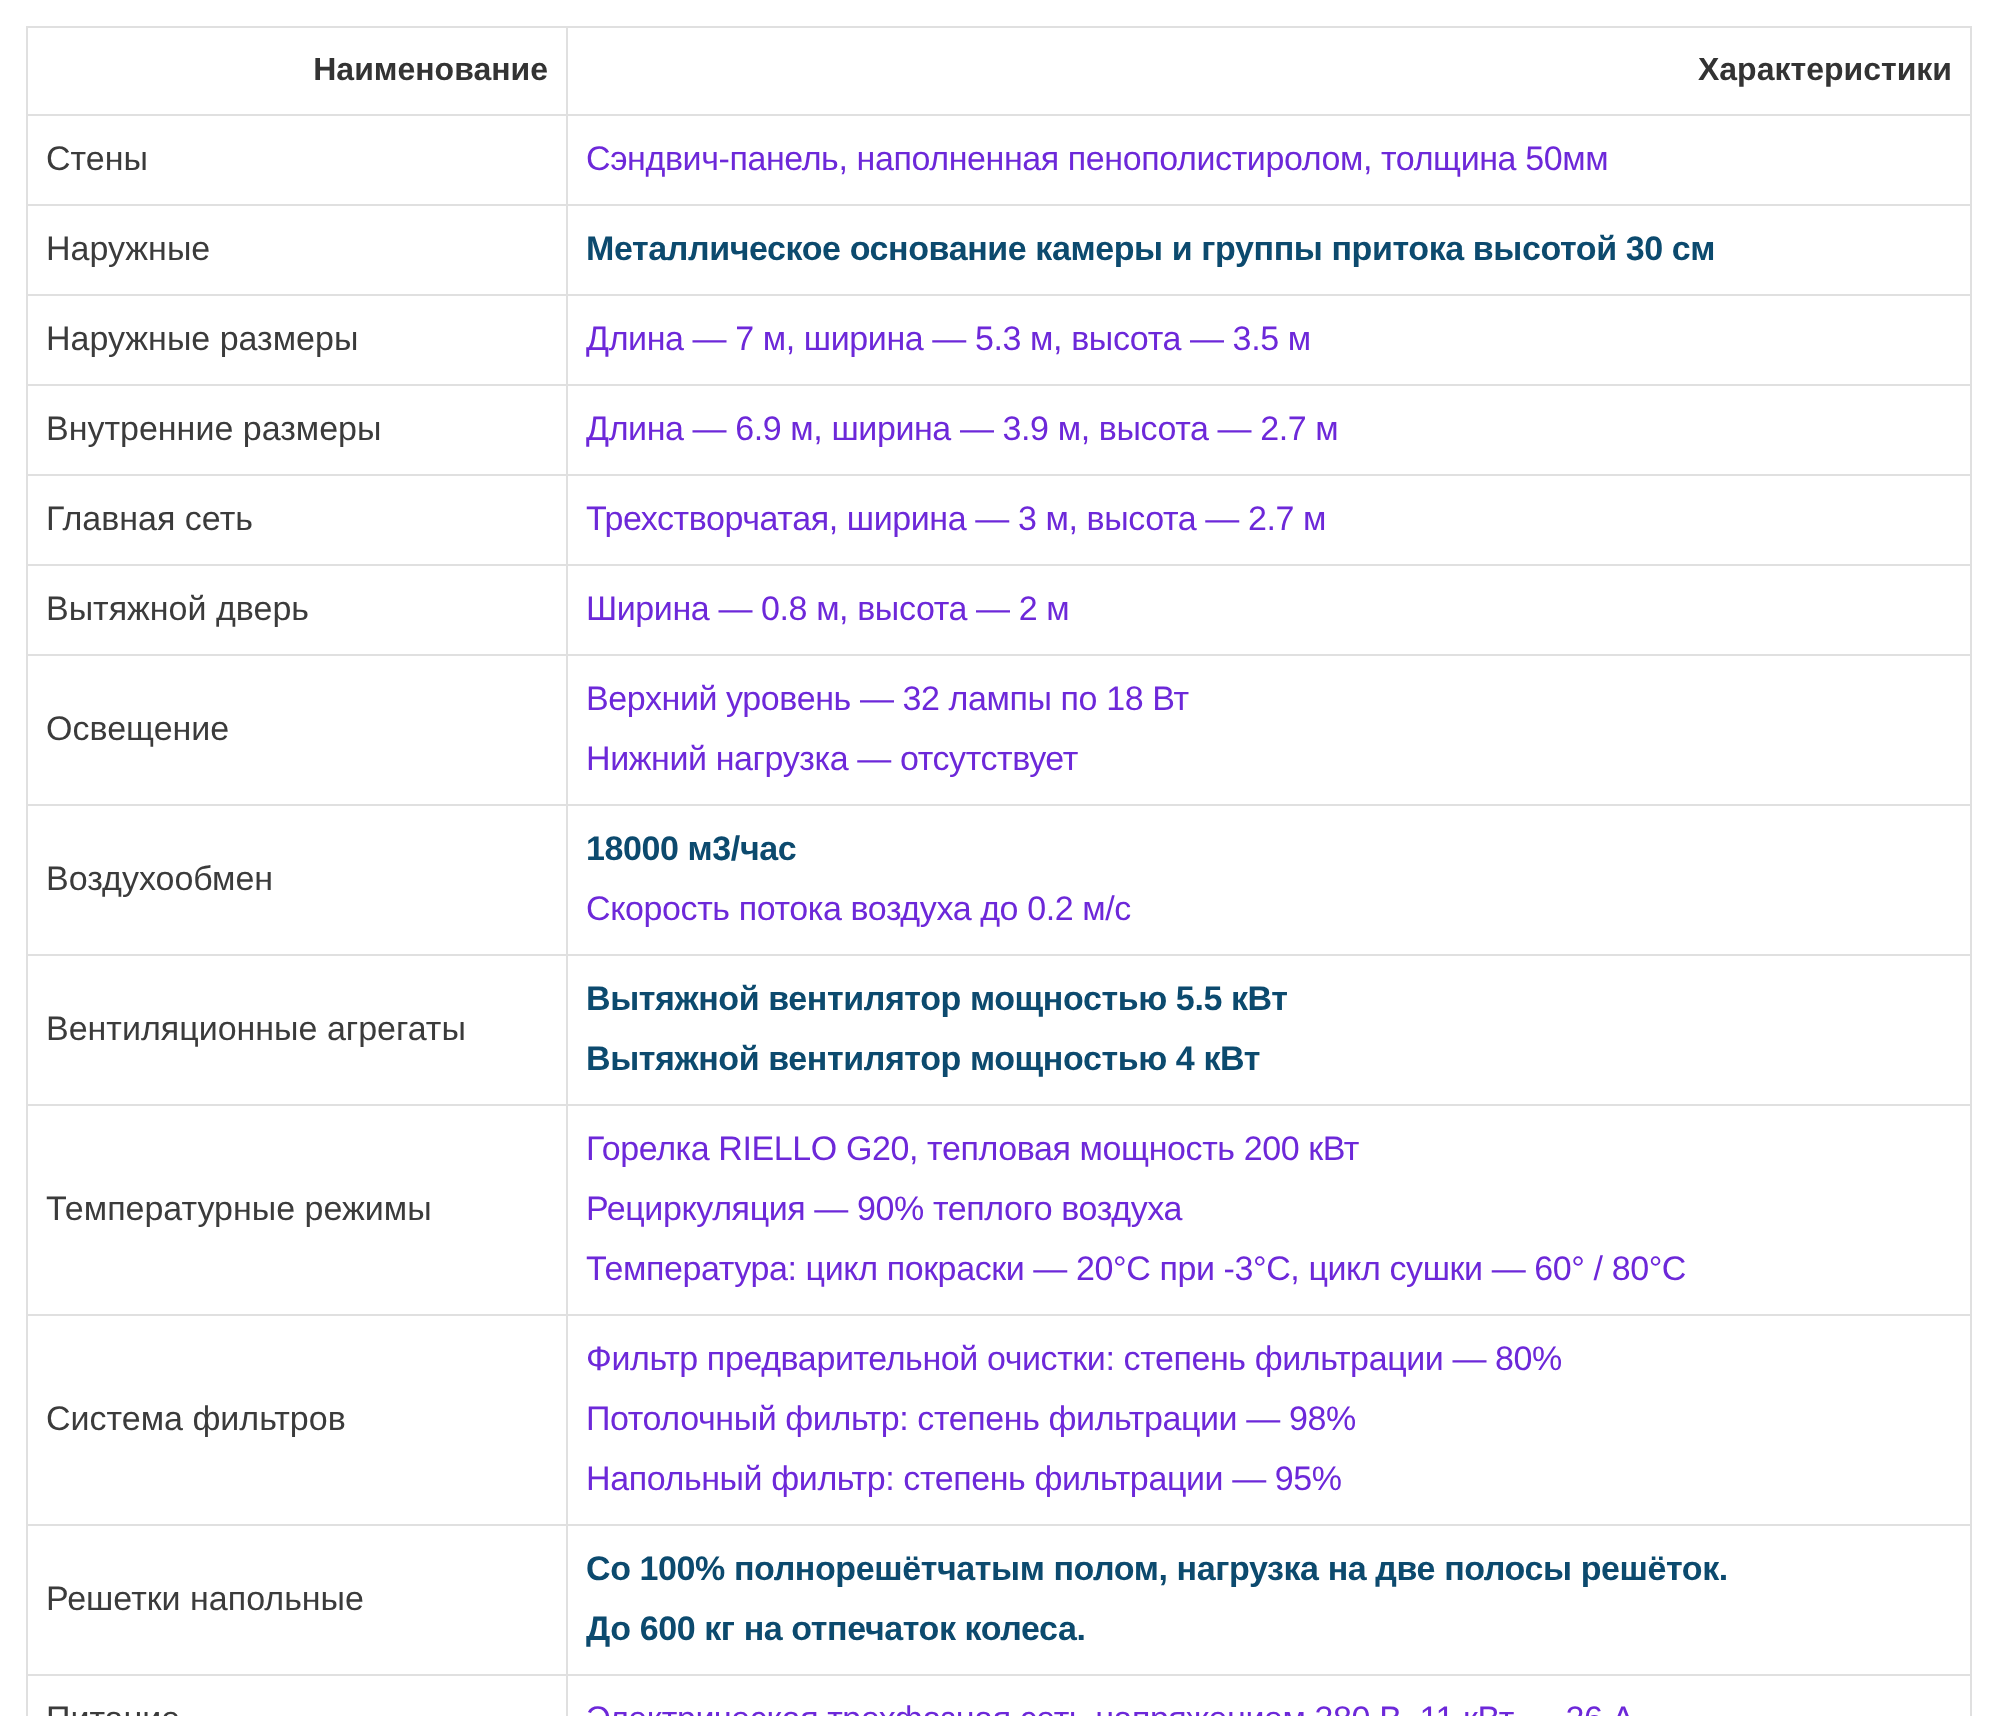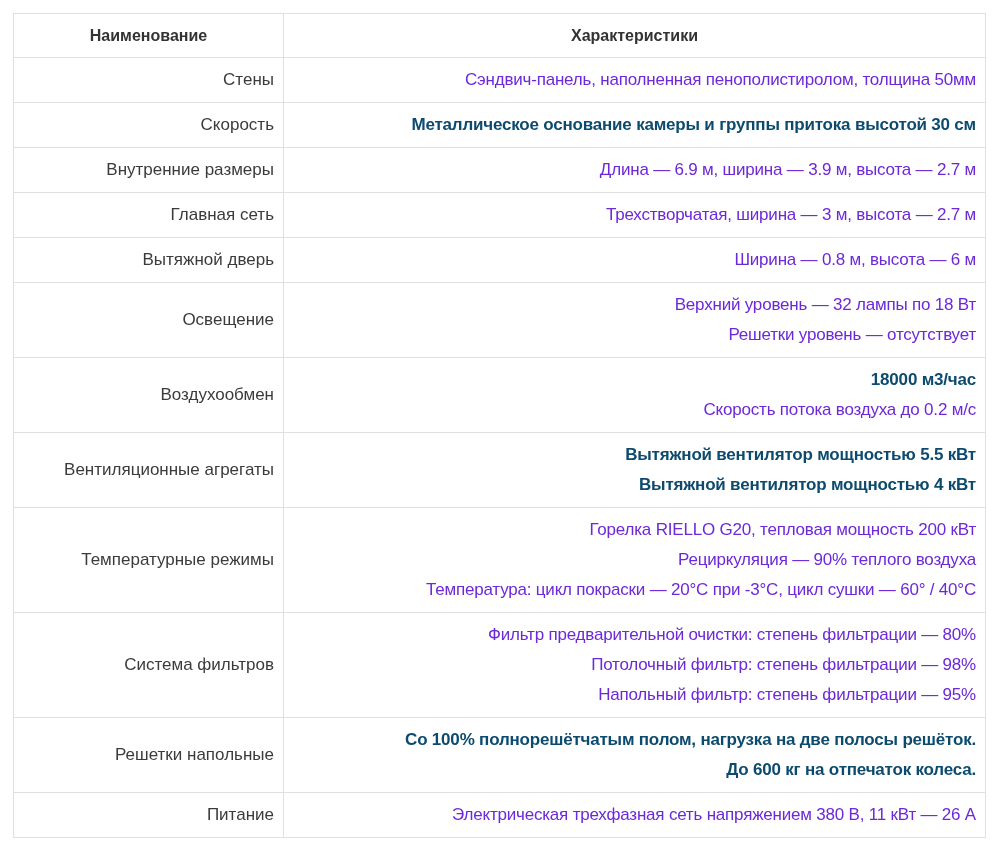--- a/index.html
+++ b/index.html
@@ -22,27 +22,26 @@
     table-layout: fixed;
     background: #ffffff;
   }
   table.spec-table col.col-name  { width: 270px; }
   table.spec-table col.col-chars { width: 702px; }
   table.spec-table th,
   table.spec-table td {
     border: 1px solid #e0e0e0;
     vertical-align: middle;
     box-sizing: border-box;
-    text-align: right;
   }
   table.spec-table th {
     height: 44px;
     font-size: 16px;
     font-weight: bold;
-    text-align: center;
+    text-align: right;
     color: #333333;
     padding: 0 9px;
   }
   table.spec-table td {
     padding: 7px 9px;
     font-size: 17px;
     line-height: 30px;
   }
   td.name-cell {
     color: #3b3b3b;
@@ -72,48 +71,54 @@
       </tr>
     </thead>
     <tbody id="spec-rows">
         <tr>
           <td class="name-cell">Стены</td>
           <td class="chars-cell">
             <div class="chars-line">Сэндвич-панель, наполненная пенополистиролом, толщина 50мм</div>
           </td>
         </tr>
         <tr>
-          <td class="name-cell">Скорость</td>
+          <td class="name-cell">Наружные</td>
           <td class="chars-cell">
             <div class="chars-line bold">Металлическое основание камеры и группы притока высотой 30 см</div>
+          </td>
+        </tr>
+        <tr>
+          <td class="name-cell">Наружные размеры</td>
+          <td class="chars-cell">
+            <div class="chars-line">Длина — 7 м, ширина — 5.3 м, высота — 3.5 м</div>
           </td>
         </tr>
         <tr>
           <td class="name-cell">Внутренние размеры</td>
           <td class="chars-cell">
             <div class="chars-line">Длина — 6.9 м, ширина — 3.9 м, высота — 2.7 м</div>
           </td>
         </tr>
         <tr>
           <td class="name-cell">Главная сеть</td>
           <td class="chars-cell">
             <div class="chars-line">Трехстворчатая, ширина — 3 м, высота — 2.7 м</div>
           </td>
         </tr>
         <tr>
           <td class="name-cell">Вытяжной дверь</td>
           <td class="chars-cell">
-            <div class="chars-line">Ширина — 0.8 м, высота — 6 м</div>
+            <div class="chars-line">Ширина — 0.8 м, высота — 2 м</div>
           </td>
         </tr>
         <tr>
           <td class="name-cell">Освещение</td>
           <td class="chars-cell">
             <div class="chars-line">Верхний уровень — 32 лампы по 18 Вт</div>
-            <div class="chars-line">Решетки уровень — отсутствует</div>
+            <div class="chars-line">Нижний нагрузка — отсутствует</div>
           </td>
         </tr>
         <tr>
           <td class="name-cell">Воздухообмен</td>
           <td class="chars-cell">
             <div class="chars-line bold">18000 м3/час</div>
             <div class="chars-line">Скорость потока воздуха до 0.2 м/с</div>
           </td>
         </tr>
         <tr>
@@ -121,21 +126,21 @@
           <td class="chars-cell">
             <div class="chars-line bold">Вытяжной вентилятор мощностью 5.5 кВт</div>
             <div class="chars-line bold">Вытяжной вентилятор мощностью 4 кВт</div>
           </td>
         </tr>
         <tr>
           <td class="name-cell">Температурные режимы</td>
           <td class="chars-cell">
             <div class="chars-line">Горелка RIELLO G20, тепловая мощность 200 кВт</div>
             <div class="chars-line">Рециркуляция — 90% теплого воздуха</div>
-            <div class="chars-line">Температура: цикл покраски — 20°C при -3°C, цикл сушки — 60° / 40°C</div>
+            <div class="chars-line">Температура: цикл покраски — 20°C при -3°C, цикл сушки — 60° / 80°C</div>
           </td>
         </tr>
         <tr>
           <td class="name-cell">Система фильтров</td>
           <td class="chars-cell">
             <div class="chars-line">Фильтр предварительной очистки: степень фильтрации — 80%</div>
             <div class="chars-line">Потолочный фильтр: степень фильтрации — 98%</div>
             <div class="chars-line">Напольный фильтр: степень фильтрации — 95%</div>
           </td>
         </tr>

